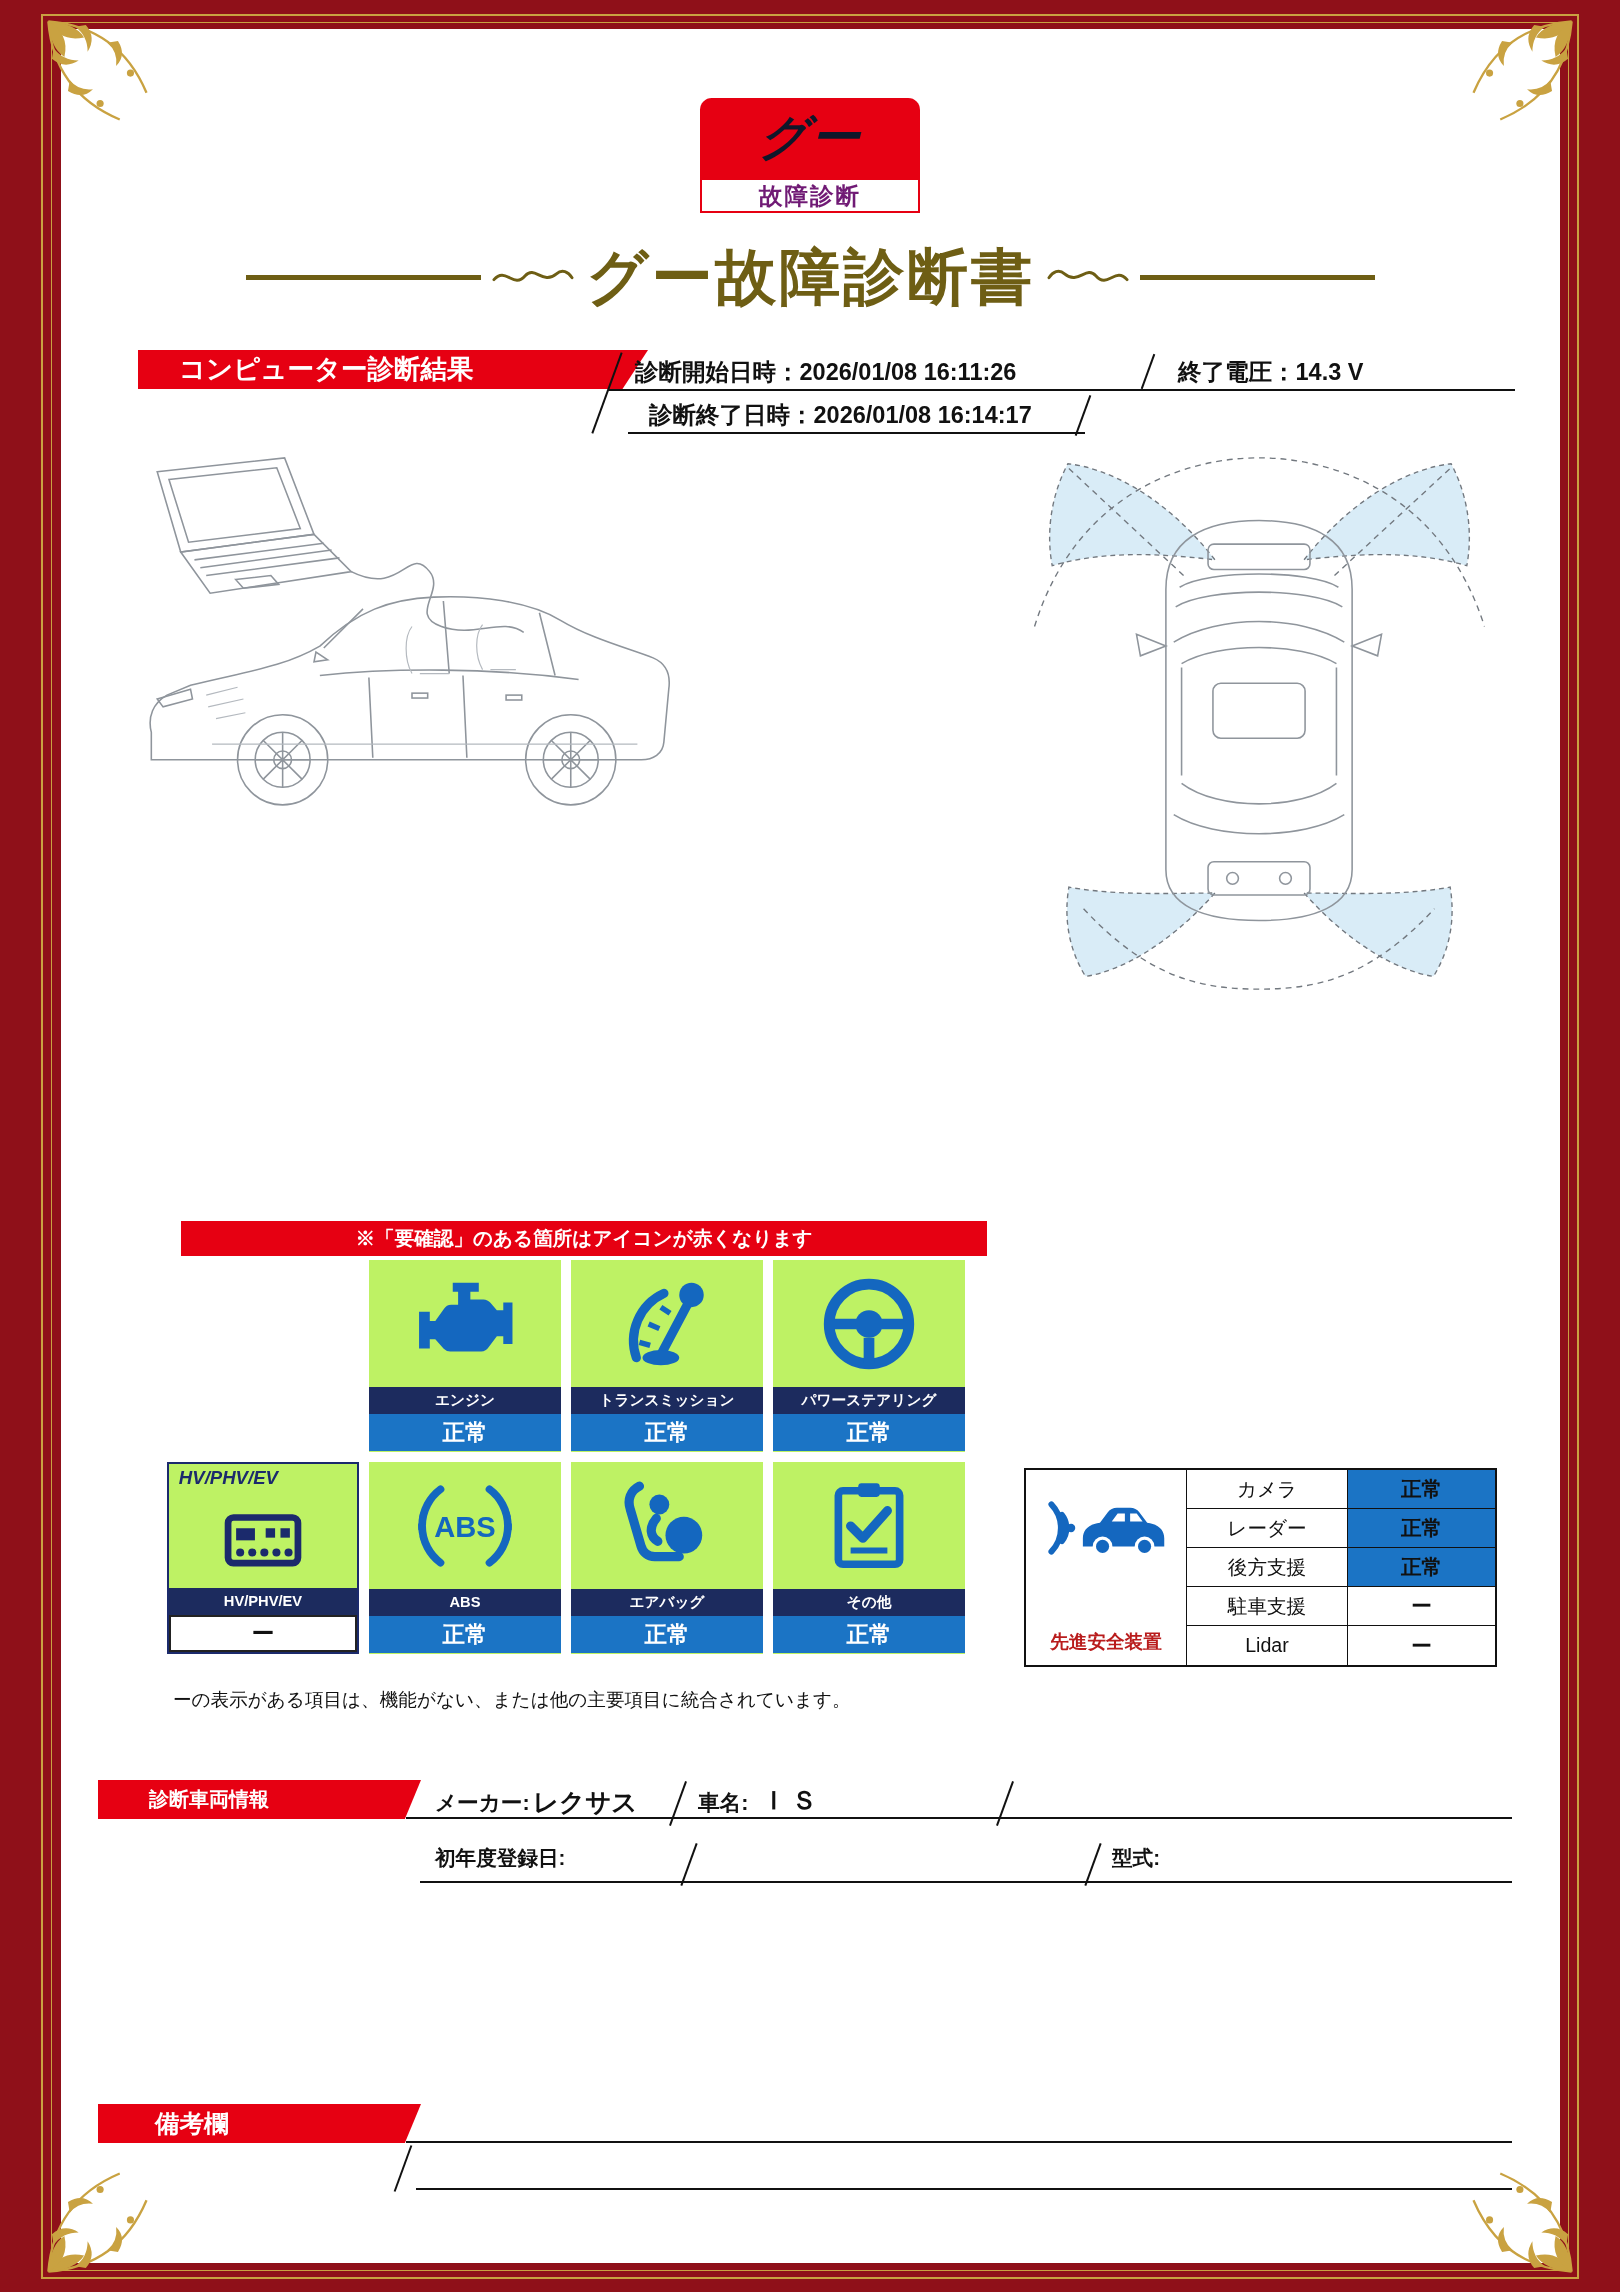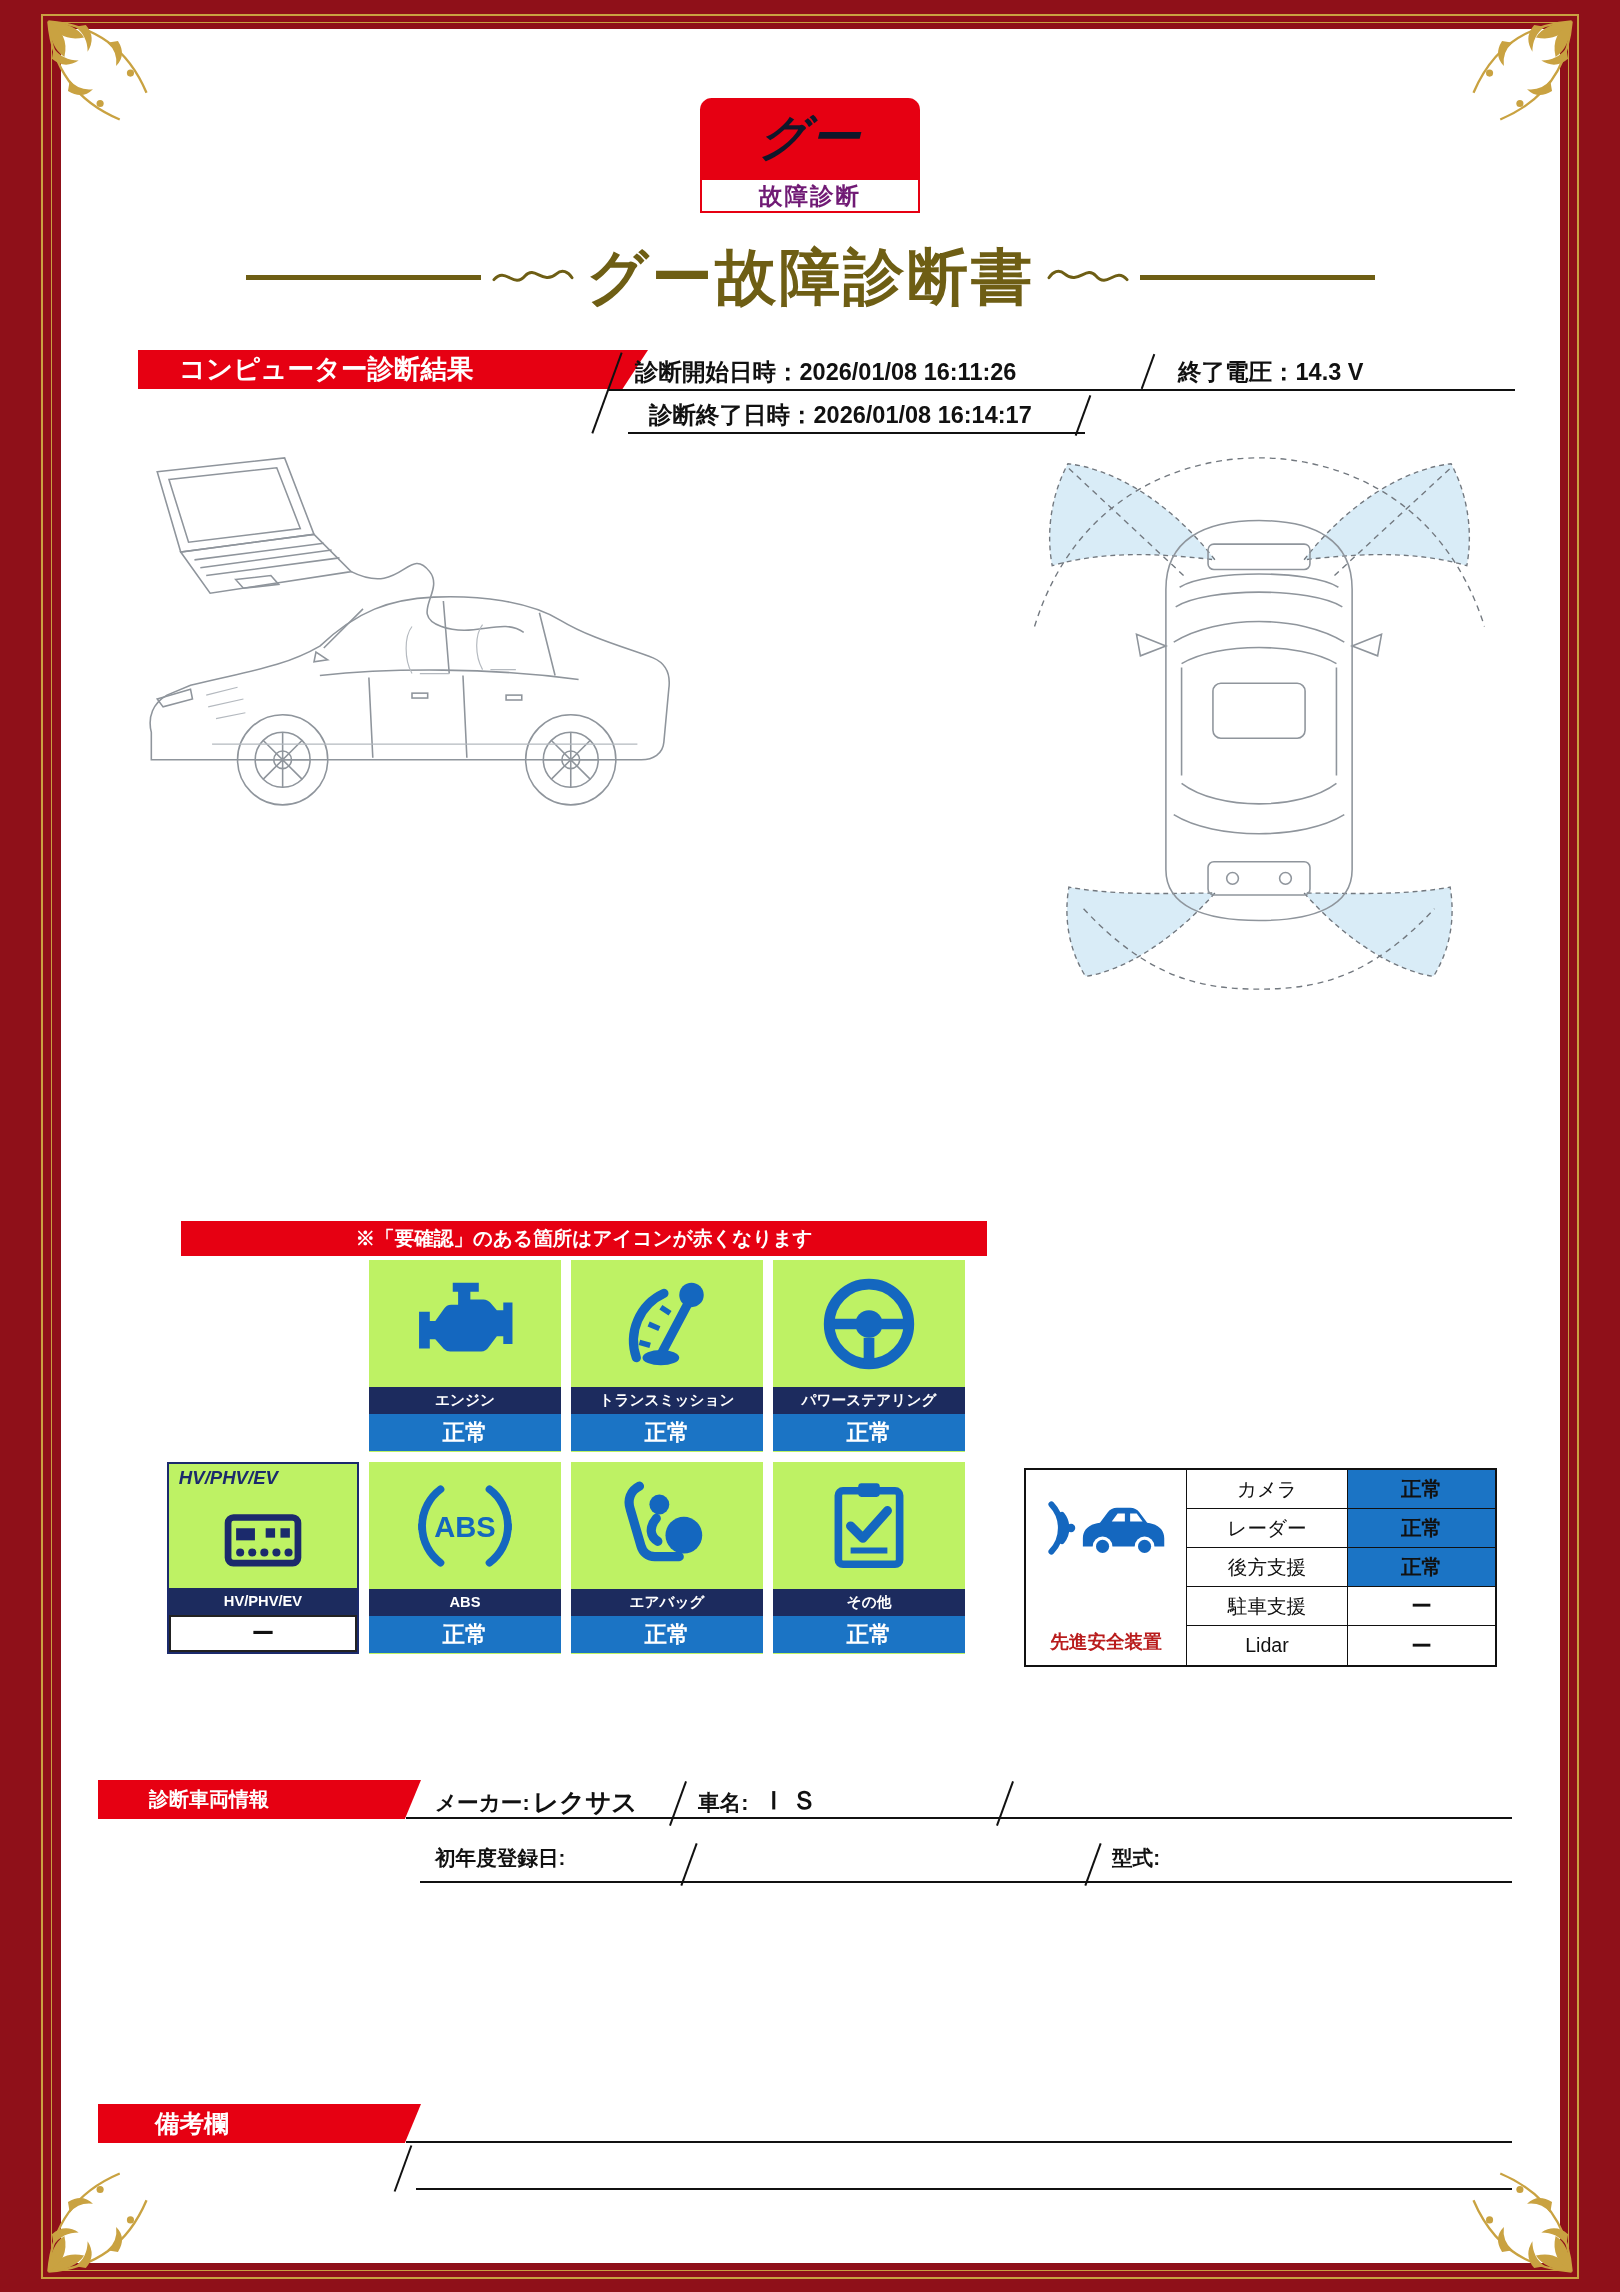--- a/index.html
+++ b/index.html
@@ -358,20 +358,21 @@
           <rect x="12" y="9" width="40" height="48" rx="3" fill="none" stroke="currentColor" stroke-width="5"></rect>
           <rect x="25" y="4" width="14" height="9" rx="2" fill="currentColor"></rect>
           <path d="M20 32l8 8 16-18" stroke="currentColor" stroke-width="6" fill="none" stroke-linecap="round" stroke-linejoin="round"></path>
           <path d="M20 48h24" stroke="currentColor" stroke-width="4"></path>
         </svg>
       </div>
       <div class="lbl">その他</div>
       <div class="st st-ok">正常</div>
     </div>
 
+    <div id="grid-footnote">ーの表示がある項目は、機能がない、または他の主要項目に統合されています。</div>
 
     <div id="safety">
       <div class="s-icon">
         <svg viewBox="0 0 96 64" class="icon-blue" style="color:#1467bf">
           <path d="M14 22a16 16 0 0 1 0 20 M6 14a26 26 0 0 1 0 36" stroke="currentColor" stroke-width="4.5" fill="none" stroke-linecap="round"></path>
           <circle cx="21" cy="32" r="3.2" fill="currentColor"></circle>
           <path d="M30 40c0-7 5-11 13-12l6-8c1.7-2.2 4-3.4 7-3.4h10c3 0 5.3 1.2 7 3.4l6 8c8 1 13 5 13 12v6h-62z" fill="currentColor"></path>
           <path d="M52 27l4.5-6H62v6z M66 21h5l4.5 6H66z" fill="#fff"></path>
           <circle cx="45" cy="46" r="7.5" fill="#fff"></circle>
             <circle cx="45" cy="46" r="5" fill="currentColor"></circle>

